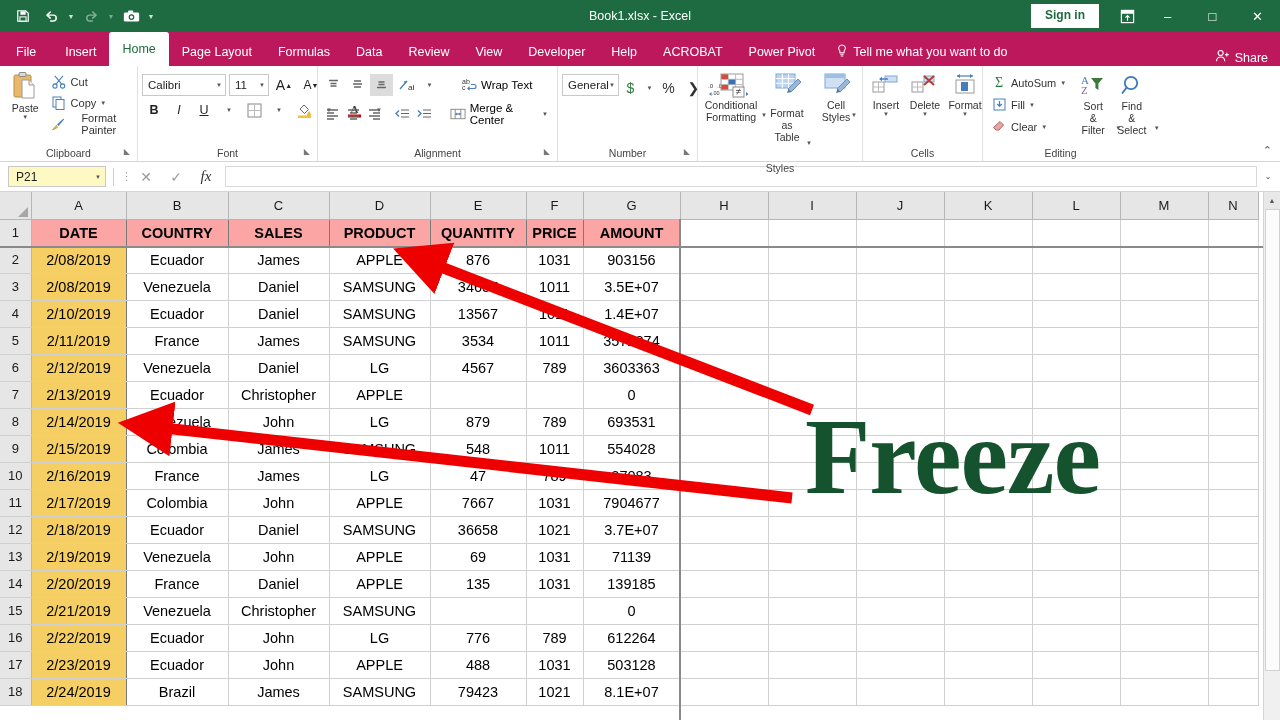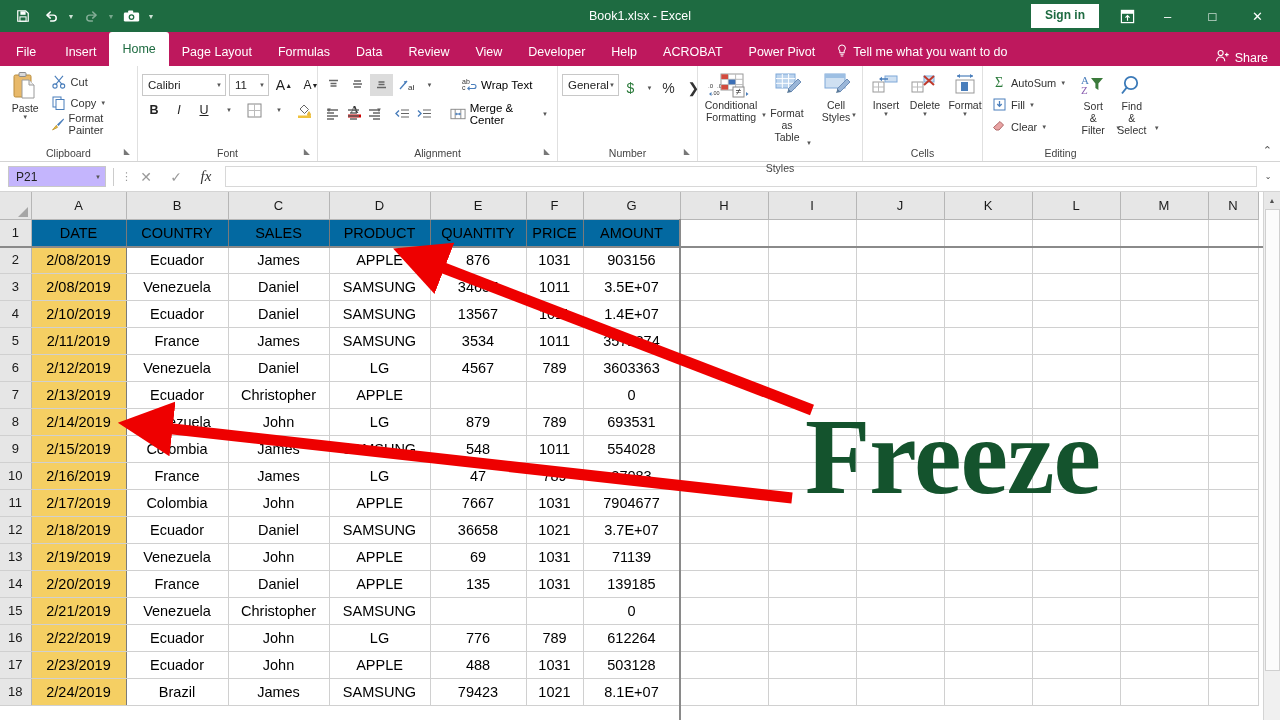--- a/index.html
+++ b/index.html
@@ -76,21 +76,21 @@
   .dialog-launcher{
     position:absolute; right:3px; bottom:1px; font-size:8px; color:#777; cursor:pointer;
   }
   .big-btn{
     display:flex;flex-direction:column;align-items:center;justify-content:flex-start;
     padding:2px 5px; cursor:pointer; font-size:10.5px; color:#333; text-align:center;
     line-height:1.15;
   }
   .small-btn{
     display:flex;align-items:center;gap:4px;font-size:11px;color:#333;
-    padding:2px 4px;cursor:pointer; height:21px;
+    padding:2px 4px;cursor:pointer; height:21px;text-align:center;
   }
   .icon-sq{ width:16px;height:16px;display:inline-flex;align-items:center;justify-content:center; }
   .caret{ font-size:6px; color:#555; }
 
   
   .clip-col{ display:flex; }
   .paste-btn{ width:48px; }
   .paste-ico{
     width:26px;height:30px; position:relative; margin-bottom:1px;
   }
@@ -133,21 +133,21 @@
   .ribbon-collapse{
     position:absolute; right:8px; bottom:4px; font-size:11px;color:#555;cursor:pointer;
   }
 
   
   .fbar{
     height:30px; background:#fff; display:flex; align-items:center;
     border-bottom:1px solid #d4d4d4; padding:0 3px;
   }
   .namebox{
-    width:98px;height:21px;border:1px solid #c8c8c8;background:#c4b5fd;
+    width:98px;height:21px;border:1px solid #c8c8c8;background:#fef9c3;
     display:flex;align-items:center;justify-content:space-between;
     font-size:12px;padding:0 4px 0 7px;color:#222;margin-left:5px;
   }
   .fb-sep{ width:1px;height:18px;background:#ccc;margin:0 7px; }
   .dots{ color:#999;font-size:11px;letter-spacing:0;line-height:0.6;text-align:center;width:10px;}
   .fb-icons{ display:flex;align-items:center;gap:0px; }
   .fb-ico{ width:30px;height:22px;display:flex;align-items:center;justify-content:center;
     font-size:14px;color:#999;cursor:pointer;}
   .fx{ font-style:italic; font-family:"Liberation Serif",serif; font-size:15px;color:#333;}
   .fb-input{
@@ -181,21 +181,21 @@
     width:31px; background:#e6e6e6; color:#1a1a1a; font-size:13px; text-align:center;
     border-right:1px solid #b6b6b6; border-bottom:1px solid #d0d0d0; cursor:pointer;
   }
   td.cell{
     height:27px; border-right:1px solid #d0d0d0; border-bottom:1px solid #d0d0d0;
     font-size:14.5px; color:#000; padding:0 4px; overflow:hidden; white-space:nowrap;
     background:#fff;
   }
   td.cell.ctr{ text-align:center; }
   td.head{
-    background:#0369a1; font-weight:normal; text-align:center; font-size:14.5px;
+    background:#fca5a5; font-weight:bold; text-align:center; font-size:14.5px;
     border-right:1px solid #7a7a7a; border-bottom:1px solid #7a7a7a;
     border-top:1px solid #7a7a7a;
   }
   td.head.first{ border-left:1px solid #7a7a7a; }
   td.datecol{ background:#f5cf63; text-align:center;
     border-right:1px solid #7a7a7a; border-left:1px solid #7a7a7a; }
   
   .freeze-h{ position:absolute; left:0; top:0; width:1280px; height:2px; background:#8a8a8a; }
   .freeze-v{ position:absolute; top:0; width:2px; background:#8a8a8a; }
 

